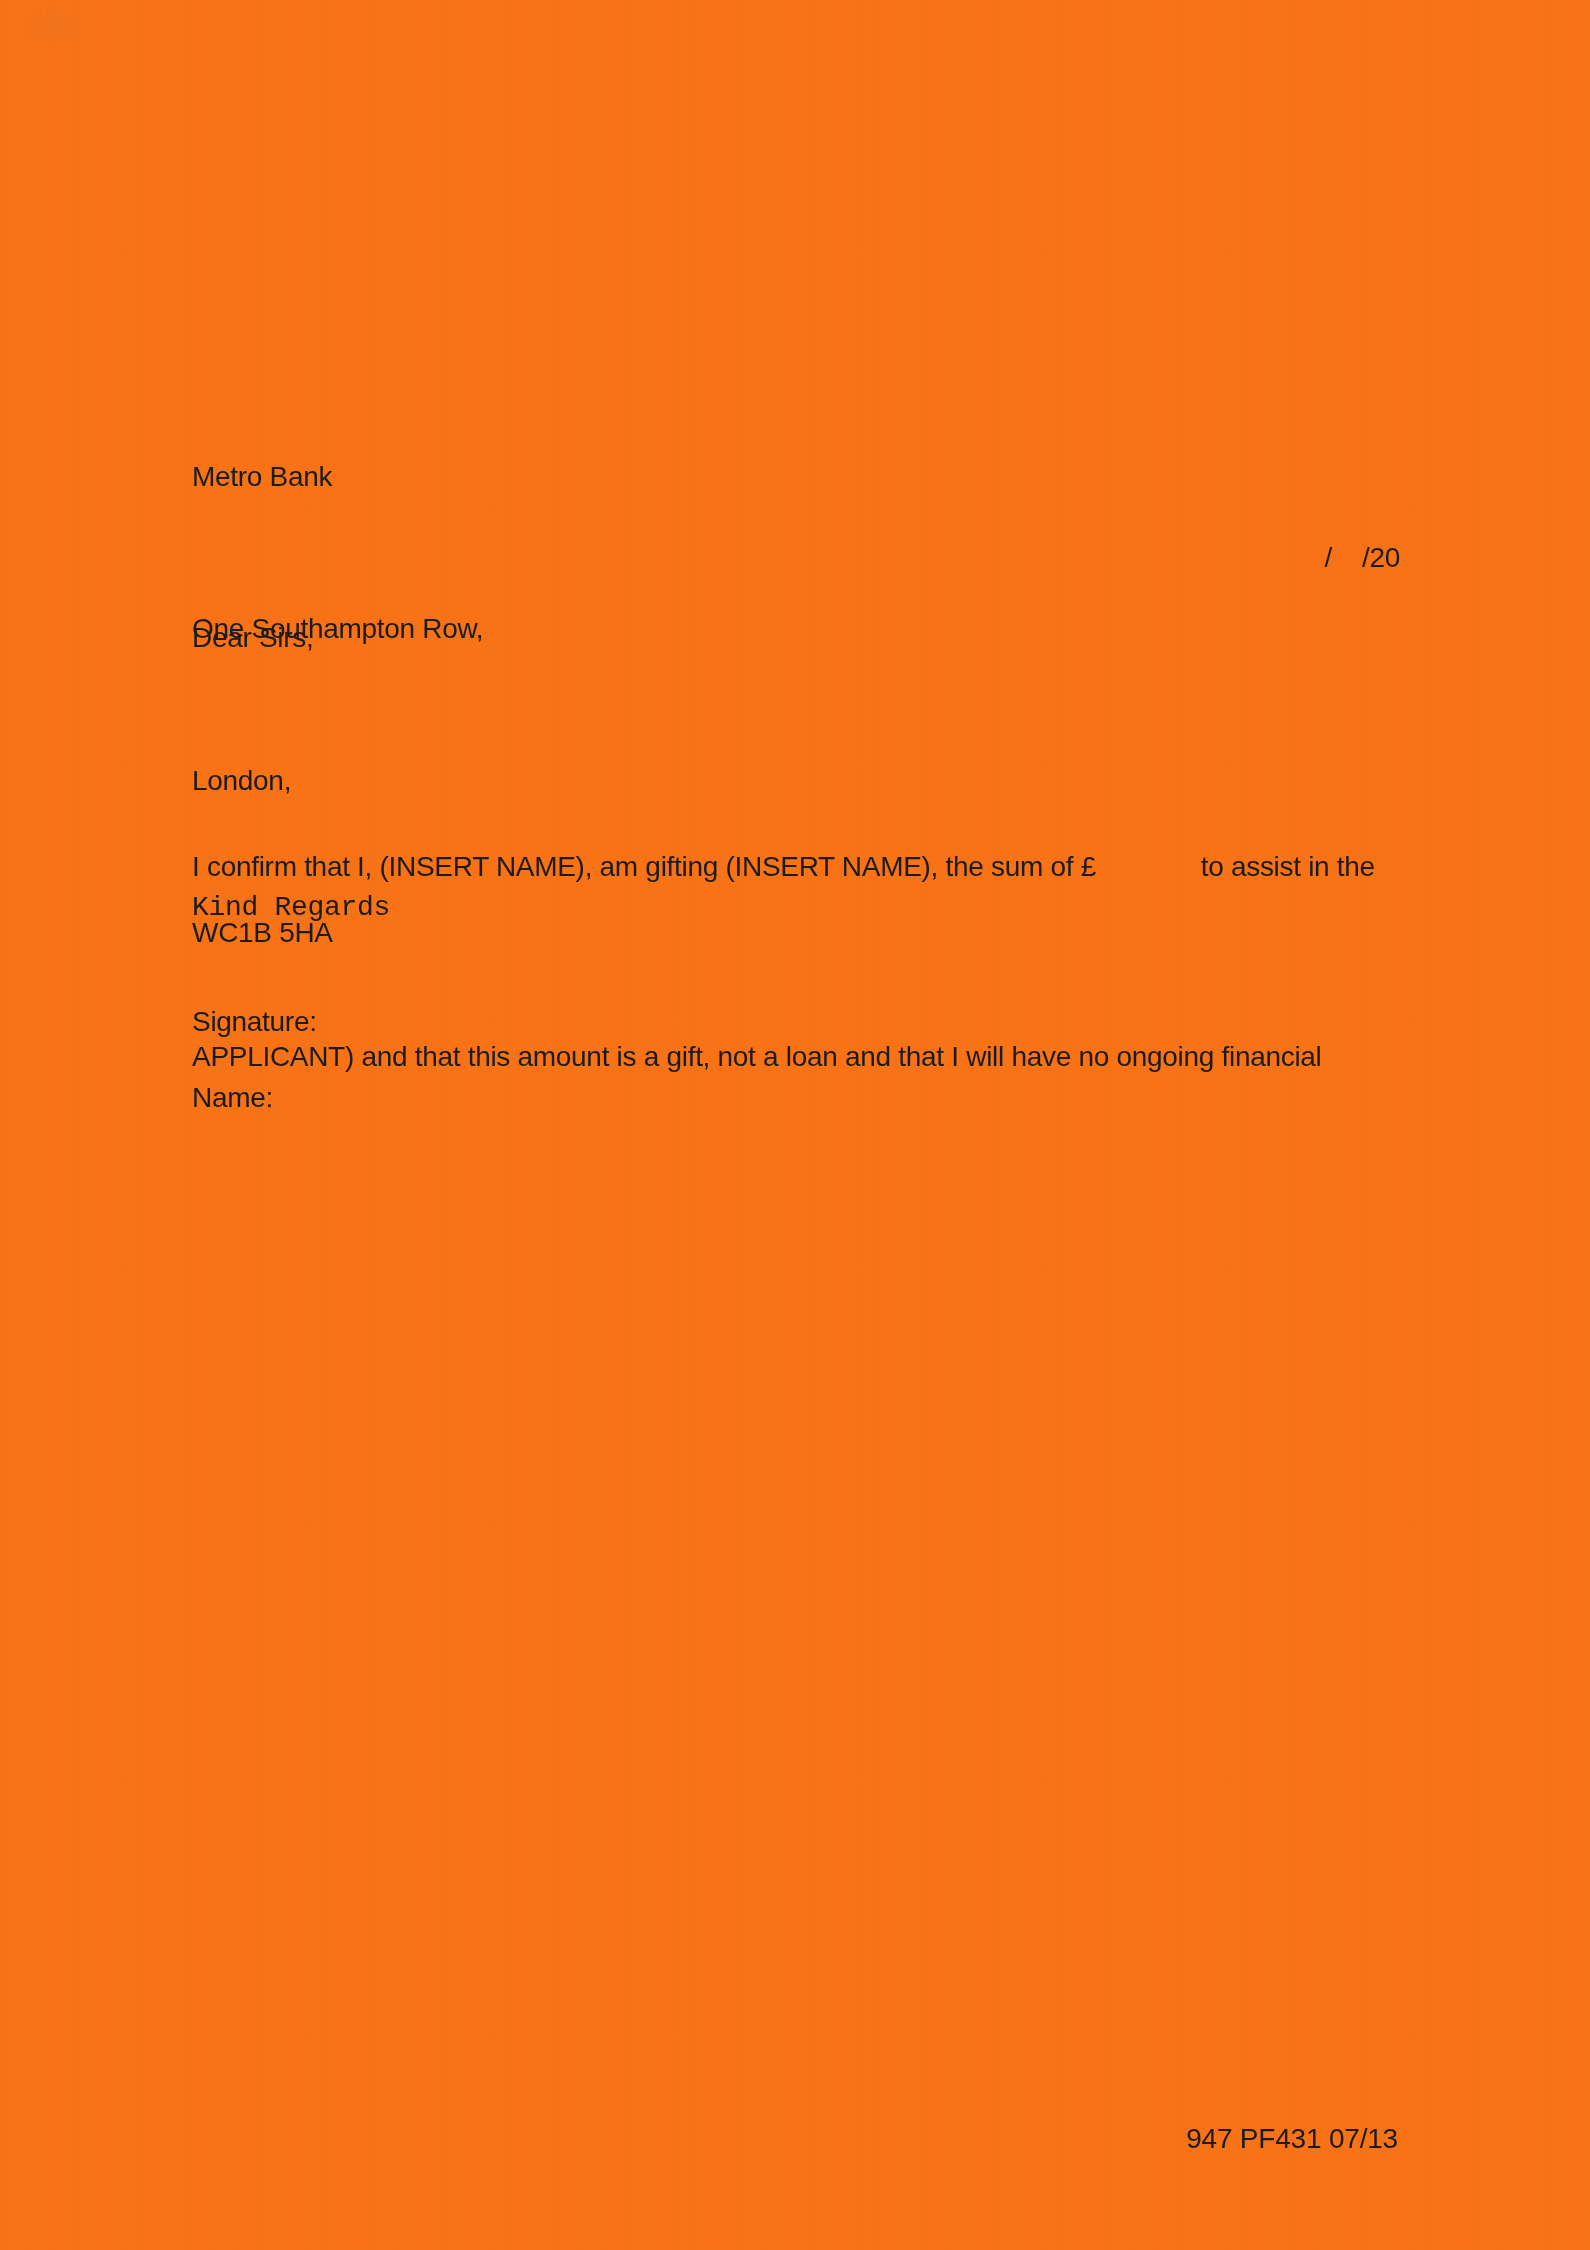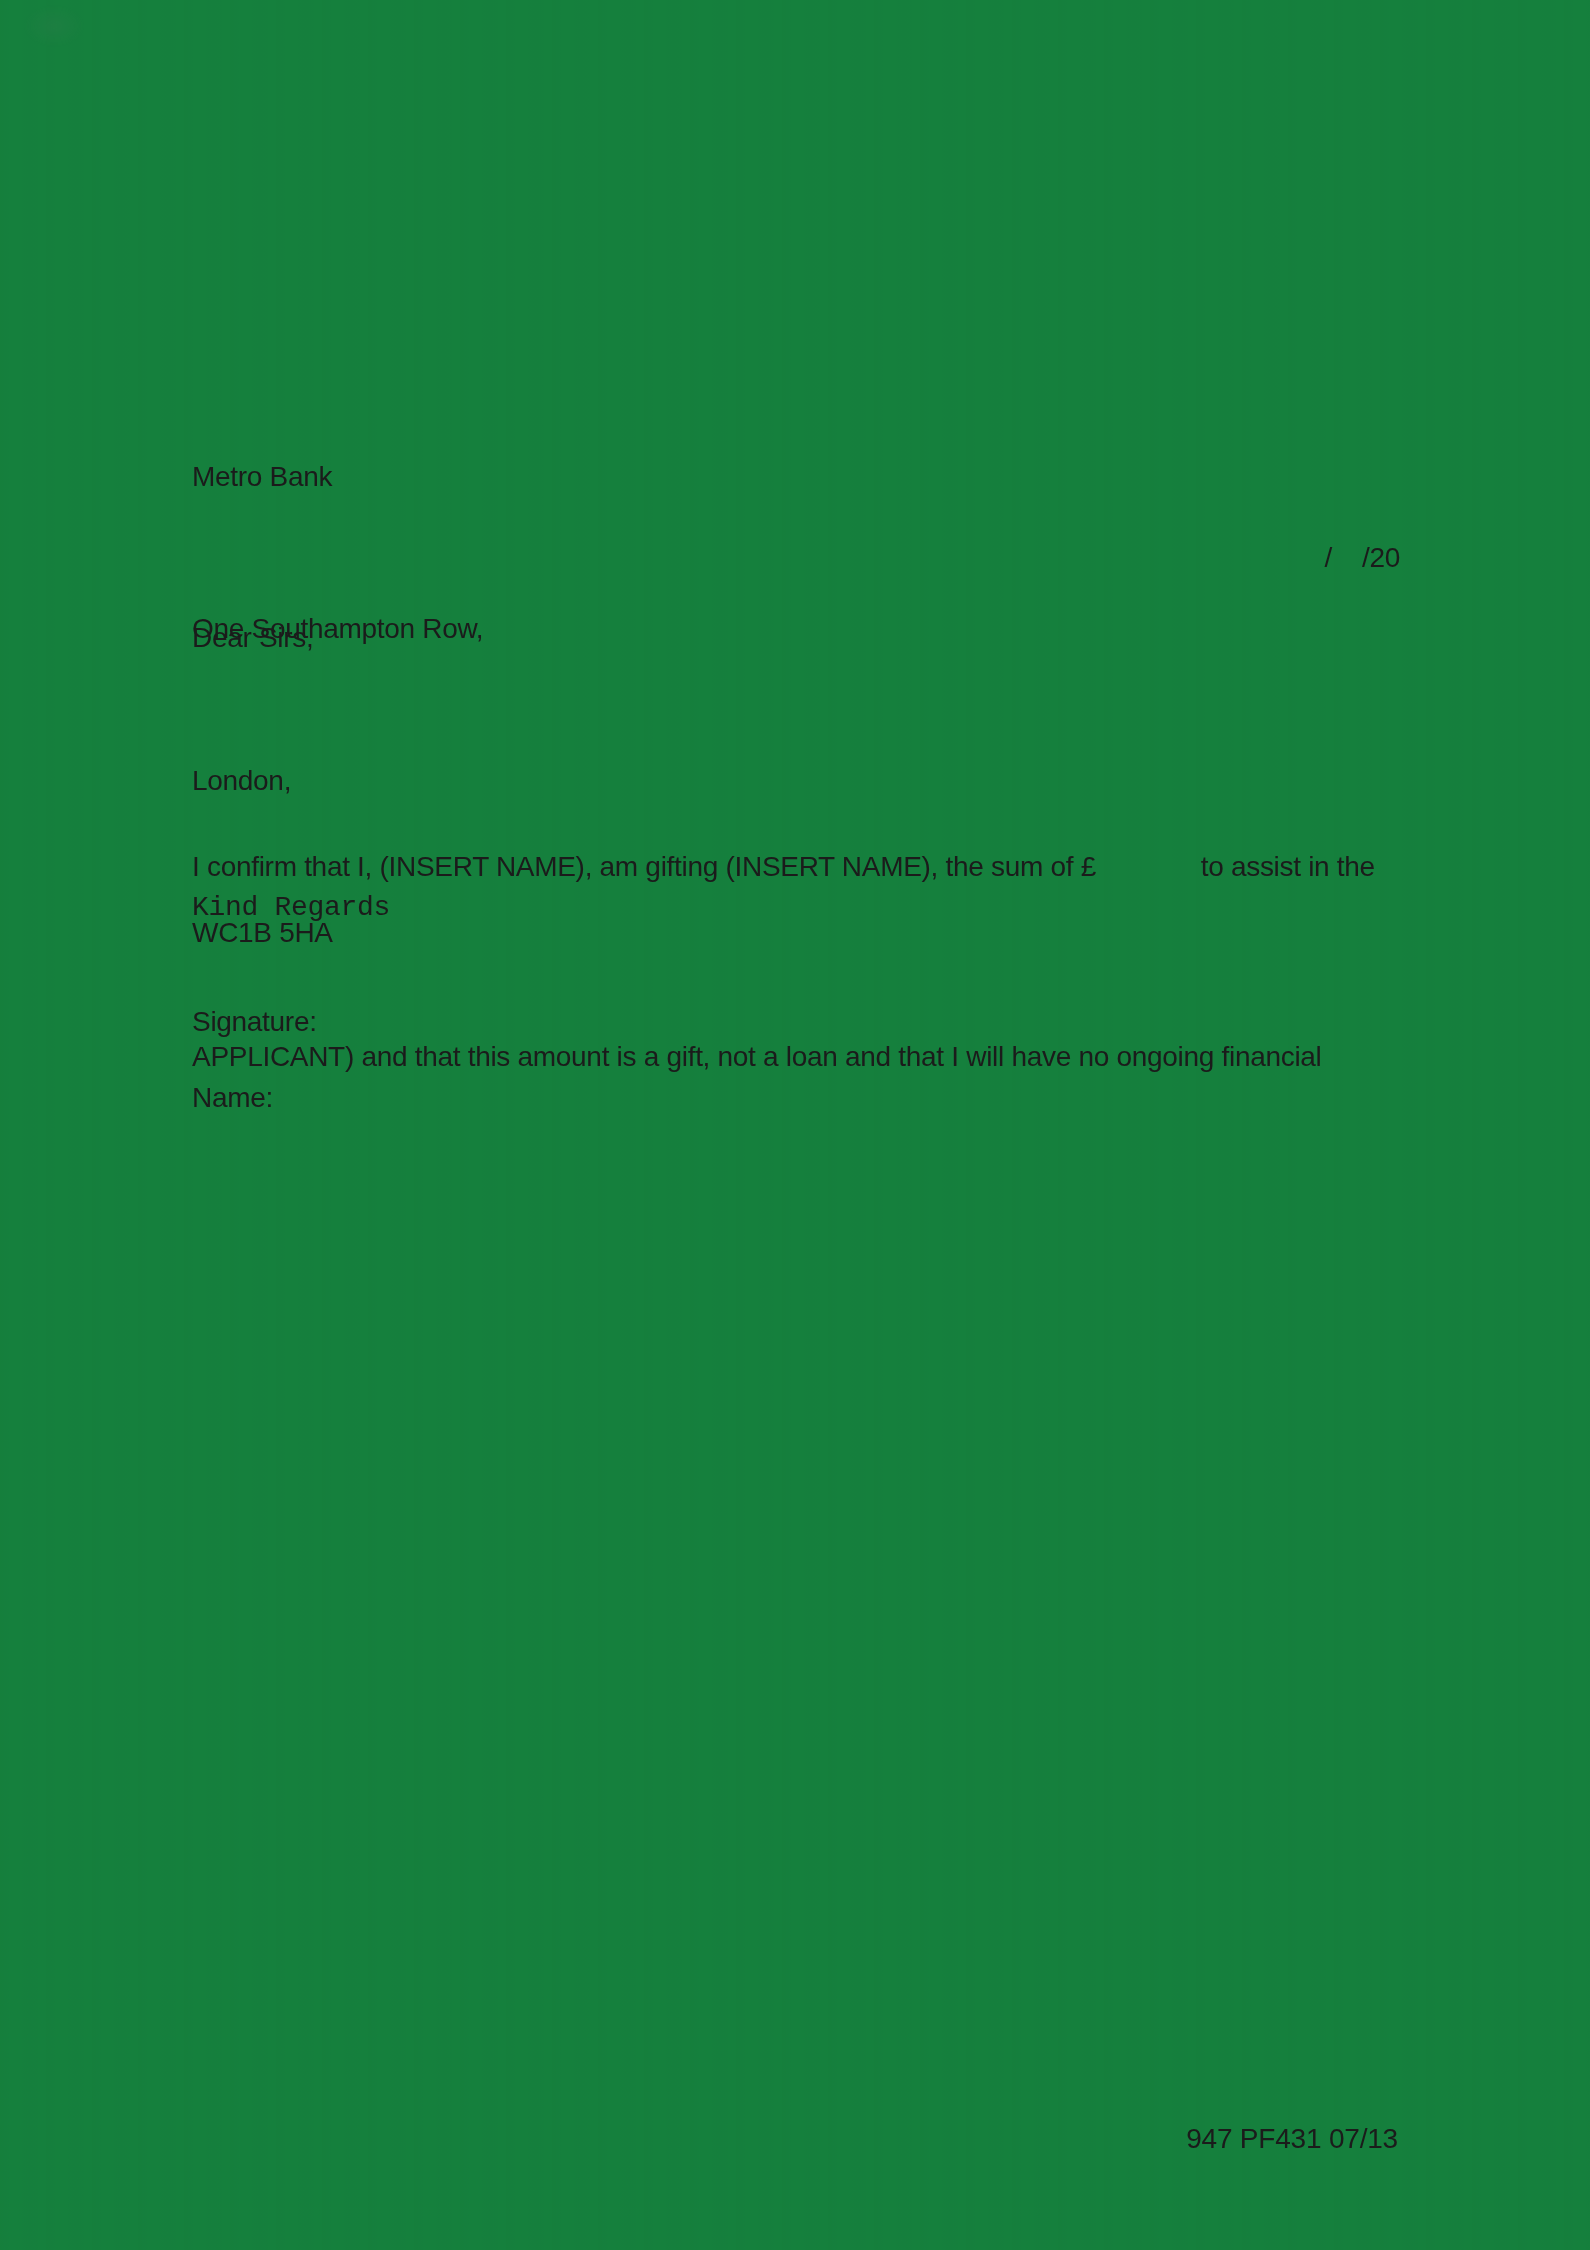--- a/index.html
+++ b/index.html
@@ -4,21 +4,21 @@
 <style>
   html, body {
     margin: 0;
     padding: 0;
     background: #ffffff;
   }
   .page {
     position: relative;
     width: 1590px;
     height: 2250px;
-    background: #15803d;
+    background: #f97316;
     overflow: hidden;
     font-family: "Liberation Sans", "DejaVu Sans", sans-serif;
     color: #1b1b1b;
   }
   
   .scan-noise {
     position: absolute;
     inset: 0;
     background: repeating-linear-gradient(
       90deg,

